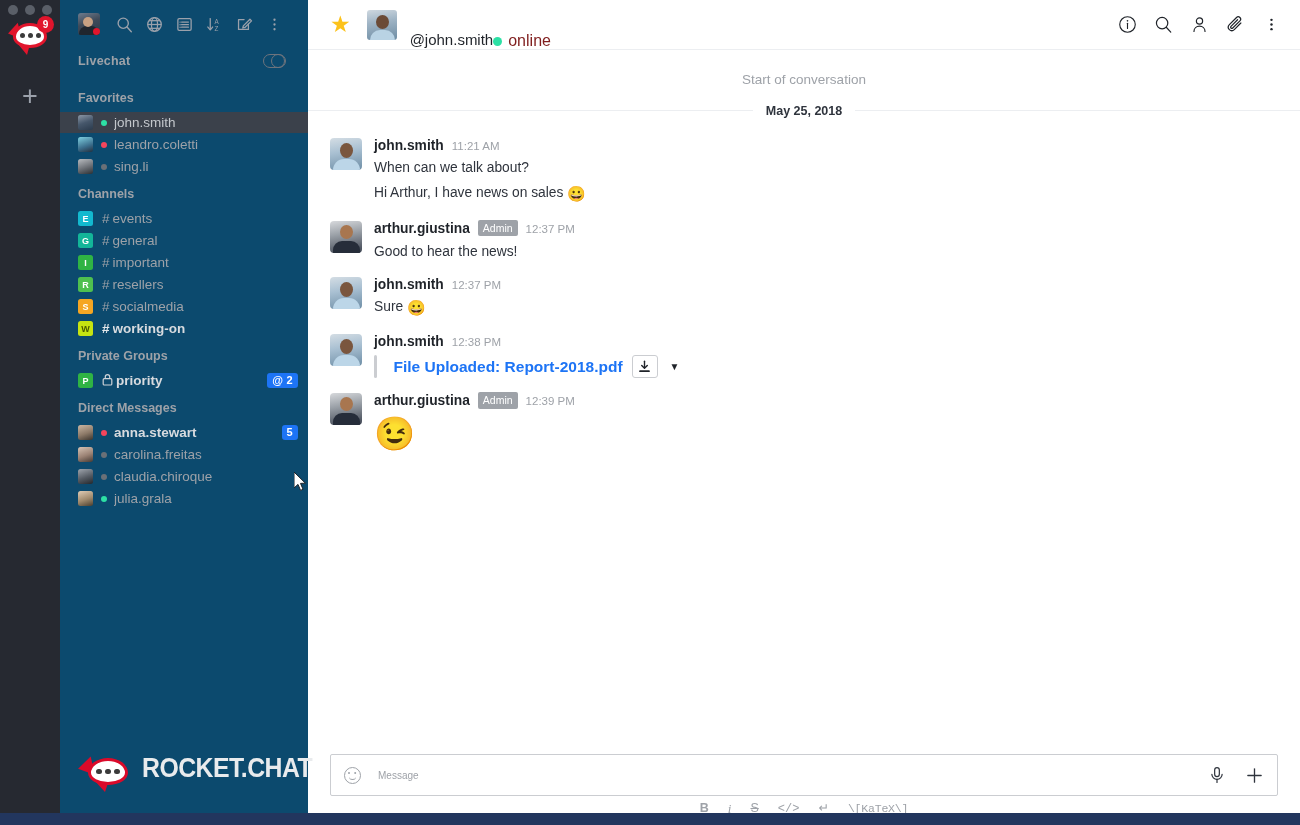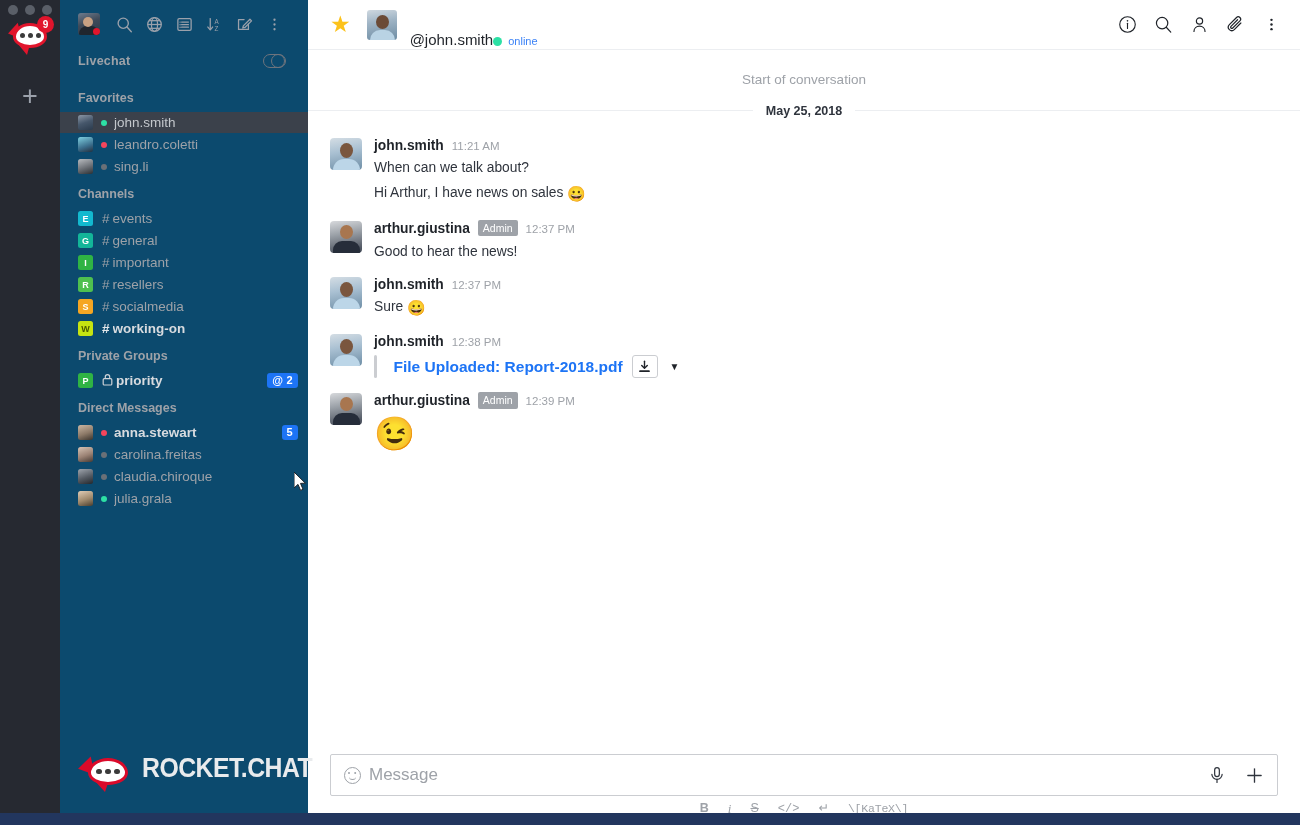--- a/index.html
+++ b/index.html
@@ -121,21 +121,21 @@
   .hdr-avatar {
     width:30px; height:30px; border-radius:3px; position:relative; overflow:hidden; flex:0 0 30px;
     background:linear-gradient(170deg,#cfd8e0 0%,#9fb4c5 40%,#6d8ca3 100%);
   }
   .hdr-avatar::after{ content:""; position:absolute; left:9px; top:5px; width:13px; height:14px; border-radius:50%; background:#6b4a36; }
   .hdr-avatar::before{ content:""; position:absolute; left:3px; bottom:0; width:25px; height:10px; border-radius:10px 10px 0 0; background:#b9d3e4; }
   .hdr-names { margin-left:13px; display:flex; flex-direction:row; justify-content:center;margin-top:32px; }
   .hdr-title { font-size:15px; color:#1f2329; line-height:1.25; }
   .hdr-status { display:flex; align-items:center; gap:6px; margin-top:1px; }
   .hdr-status .sdot { width:9px; height:9px; border-radius:50%; background:#2de0a5; }
-  .hdr-status span.txt { font-size:11px; color:#3b82f6; }
+  .hdr-status span.txt { font-size:16px; color:#7f1d1d; }
   .hdr-actions { margin-left:auto; display:flex; align-items:center; gap:14px; color:#1f2329; }
   .hdr-actions .ia { width:22px; height:22px; display:flex; align-items:center; justify-content:center; cursor:pointer; }
 
   .messages { flex:1; overflow:hidden; position:relative; padding-top:14px; }
   .start-conv { text-align:center; color:#9ea2a8; font-size:13.5px; padding:8px 0 10px; }
   .divider { position:relative; text-align:center; margin:4px 0 16px; }
   .divider::before { content:""; position:absolute; left:0; right:0; top:50%; height:1px; background:#eceef1; }
   .divider span { position:relative; background:#fff; padding:0 13px; color:#2f343d; font-size:12.5px; font-weight:bold; }
 
   .msg { display:flex; padding:3px 22px 3px 22px; margin-top:7px; }
@@ -173,22 +173,22 @@
   .composer-wrap { padding:0 22px 6px 22px; background:#fff; }
   .composer {
     border:1px solid #cbcdd1; border-radius:2px; height:42px;
     display:flex; align-items:center; padding:0 13px; background:#fff;
   }
   .smiley { width:17px; height:17px; border:1.4px solid #9ea2a8; border-radius:50%; position:relative; flex:0 0 17px; cursor:pointer; }
   .smiley::before { content:""; position:absolute; left:3.4px; top:4.6px; width:2px; height:2px; border-radius:50%; background:#9ea2a8;
                     box-shadow:6.2px 0 0 0 #9ea2a8; }
   .smiley::after { content:""; position:absolute; left:3.6px; top:8.5px; width:7px; height:3.4px; border-bottom:1.4px solid #9ea2a8; border-radius:0 0 6px 6px; }
   .composer input {
-    flex:1; border:none; outline:none; font-size:17px; color:#2f343d;
-    font-family:"Liberation Sans", sans-serif; margin-left:8px; background:transparent;
+    flex:1; border:none; outline:none; font-size:10px; color:#2f343d;
+    font-family:"Liberation Sans", sans-serif; margin-left:17px; background:transparent;
   }
   .composer input::placeholder { color:#9ea2a8; }
   .comp-actions { display:flex; align-items:center; gap:19px; color:#2f343d; }
   .comp-actions .ca { cursor:pointer; display:flex; align-items:center; justify-content:center; }
   .format-bar { display:flex; align-items:center; justify-content:center; gap:19px; padding:6px 0 4px; color:#9ea2a8; font-size:12.5px; }
   .format-bar .fb { cursor:pointer; line-height:1; }
   .fb-b { font-weight:bold; font-size:12.5px; }
   .fb-i { font-style:italic; font-family:"Liberation Serif", serif; font-size:13px; }
   .fb-s { text-decoration:line-through; font-size:12.5px; }
   .fb-code { font-family:"Liberation Mono", monospace; font-size:12px; }

